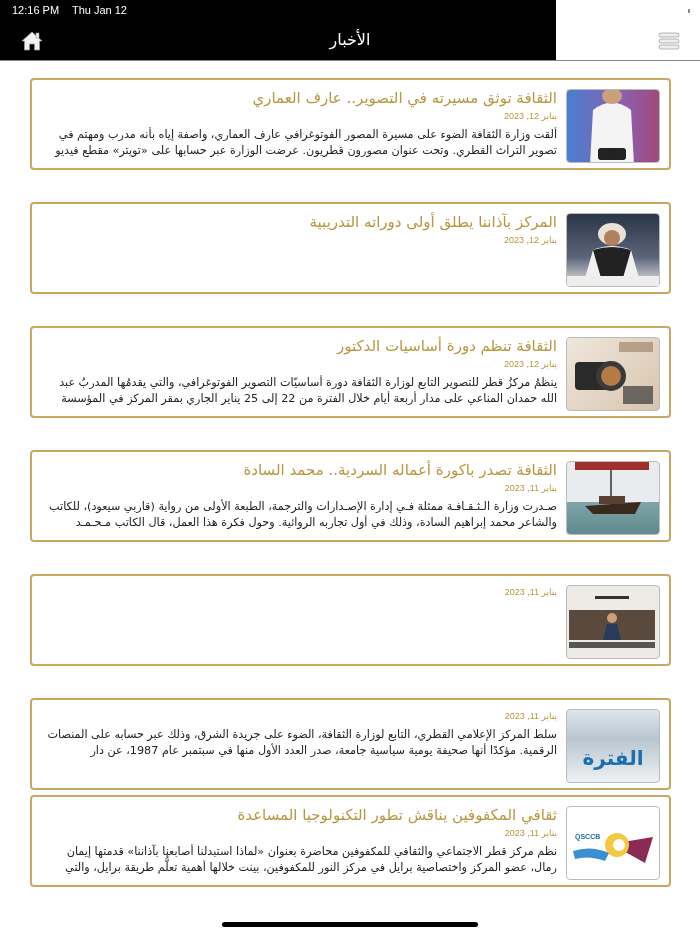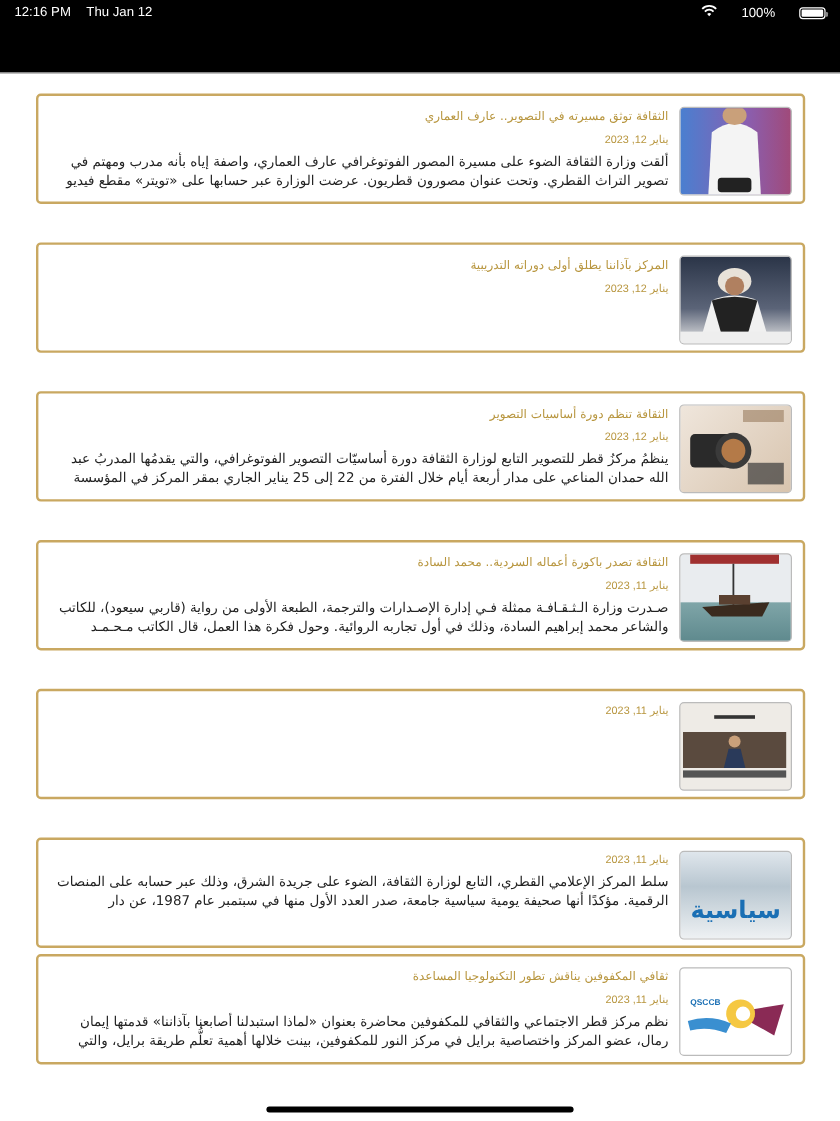--- a/index.html
+++ b/index.html
@@ -2,21 +2,21 @@
 <html><head>
   <meta charset="utf-8">
   <style>
     * { box-sizing: border-box; margin: 0; padding: 0; }
     html, body {
       width: 700px; height: 934px; overflow: hidden;
       background: #ffffff;
       font-family: "DejaVu Sans", sans-serif;
     }
     .header {
-      position: absolute; top: 0; left: 0; width: 700px; height: 61px;
+      position: absolute; top: 0; left: 0; width: 556px; height: 61px;
       background: #000000; color: #ffffff;
     }
     .status-bar {
       position: absolute; top: 0; left: 0; width: 700px; height: 22px;
       font-family: "Liberation Sans", sans-serif; font-size: 11px; color: #fff;
     }
     .status-left { position: absolute; left: 12px; top: 4px; }
     .status-left span { margin-right: 10px; }
     .status-right { position: absolute; right: 12px; top: 4px; display: flex; align-items: center; gap: 20px; }
     .battery {
@@ -44,21 +44,21 @@
       direction: rtl; cursor: pointer;
     }
     .thumb {
       position: absolute; right: 9px; top: 9px; width: 94px; height: 74px;
       border-radius: 4px; overflow: hidden; border: 1px solid #bbb;
     }
     .content {
       position: absolute; right: 112px; top: 8px; left: 10px;
     }
     .title {
-      font-size: 10px; color: #B8963F; line-height: 20px; white-space: nowrap; overflow: hidden;
+      font-size: 15px; color: #B8963F; line-height: 20px; white-space: nowrap; overflow: hidden;
     }
     .date {
       font-size: 9px; color: #B8963F; line-height: 14px; margin-top: 1px;
       font-family: "Liberation Sans", sans-serif;
     }
     .summary {
       font-size: 11.2px; color: #222; line-height: 16px; margin-top: 4px;
       max-height: 32px; overflow: hidden;
     }
     .home-indicator {
@@ -81,20 +81,36 @@
             <path d="M3.4 5.6 A5 5 0 0 1 10.6 5.6" stroke="#fff" stroke-width="1.5" fill="none"></path>
             <path d="M1.2 3.4 A8 8 0 0 1 12.8 3.4" stroke="#fff" stroke-width="1.5" fill="none"></path>
           </svg>
       </span>
       <span>100%</span>
       <span class="battery">
           <span class="battery-fill" style="display:block"></span>
         </span>
     </div>
   </div>
+  <div class="nav-bar">
+    <div class="home-btn">
+      <svg width="24" height="22" viewBox="0 0 24 22">
+        <path d="M12 2 L2 11 L4.5 11 L4.5 20 L9.5 20 L9.5 14 L14.5 14 L14.5 20 L19.5 20 L19.5 11 L22 11 Z" fill="#f2f2f2" stroke="#999" stroke-width="0.8"></path>
+        <rect x="16" y="3" width="3" height="5" fill="#f2f2f2" stroke="#999" stroke-width="0.6"></rect>
+      </svg>
+    </div>
+    <div class="nav-title">الأخبار</div>
+    <div class="menu-btn">
+      <svg width="22" height="18" viewBox="0 0 22 18">
+        <rect x="1" y="1" width="20" height="4" rx="2" fill="#eee" stroke="#888" stroke-width="0.6"></rect>
+        <rect x="1" y="7" width="20" height="4" rx="2" fill="#eee" stroke="#888" stroke-width="0.6"></rect>
+        <rect x="1" y="13" width="20" height="4" rx="2" fill="#eee" stroke="#888" stroke-width="0.6"></rect>
+      </svg>
+    </div>
+  </div>
   <div class="header-rule"></div>
 </div>
 
 <div class="list">
 
   <div class="card" style="top:17px">
     <div class="thumb" style="background:linear-gradient(90deg,#4a7fd0 0%,#8a5fb0 60%,#a04a7a 100%);">
       <svg width="94" height="74" viewBox="0 0 94 74">
           <path d="M25 74 L28 20 Q47 5 66 20 L69 74 Z" fill="#f4f4f4"></path>
           <ellipse cx="47" cy="6" rx="10" ry="8" fill="#c9a07a"></ellipse>
@@ -128,21 +144,21 @@
     <div class="thumb" style="background:linear-gradient(135deg,#efe6dc 0%,#d8c4ae 100%);">
       <svg width="94" height="74" viewBox="0 0 94 74">
           <rect x="10" y="24" width="40" height="28" rx="4" fill="#2a2a2a"></rect>
           <circle cx="46" cy="38" r="15" fill="#3a3a3a"></circle>
           <circle cx="46" cy="38" r="10" fill="#b47a48"></circle>
           <rect x="54" y="4" width="34" height="10" fill="#8a6a4a" opacity="0.5"></rect>
           <rect x="58" y="48" width="30" height="18" fill="#3a3a3a" opacity="0.7"></rect>
         </svg>
     </div>
     <div class="content">
-      <div class="title">الثقافة تنظم دورة أساسيات التصوير</div>
+      <div class="title">الثقافة تنظم دورة أساسيات الدكتور</div>
       <div class="date">يناير 12, 2023</div>
       <div class="summary">ينظمُ مركزُ قطر للتصوير التابع لوزارة الثقافة دورة أساسيّات التصوير الفوتوغرافي، والتي يقدمُها المدربُ عبد الله حمدان المناعي على مدار أربعة أيام خلال الفترة من 22 إلى 25 يناير الجاري بمقر المركز في المؤسسة العامة ل...</div>
     </div>
   </div>
 
   <div class="card" style="top:389px">
     <div class="thumb" style="background:linear-gradient(180deg,#e9ecef 0%,#e9ecef 55%,#7fa5a8 56%,#5f8a8e 100%);">
       <svg width="94" height="74" viewBox="0 0 94 74">
           <rect x="10" y="0" width="74" height="8" fill="#a03030"></rect>
           <line x1="46" y1="8" x2="46" y2="44" stroke="#333" stroke-width="1.5"></line>
@@ -167,21 +183,21 @@
           <rect x="30" y="10" width="34" height="3" fill="#333"></rect>
         </svg>
     </div>
     <div class="content">
       <div class="date">يناير 11, 2023</div>
     </div>
   </div>
 
   <div class="card" style="top:637px">
     <div class="thumb" style="background:linear-gradient(180deg,#dfe6ec 0%,#b8c6d0 40%,#eef1f3 100%);">
-      <div style="position:absolute;left:0;right:0;top:36px;text-align:center;font-size:20px;font-weight:bold;color:#1a6fb4;">سياسية</div>
+      <div style="position:absolute;left:0;right:0;top:36px;text-align:center;font-size:20px;font-weight:bold;color:#1a6fb4;">الفترة</div>
     </div>
     <div class="content">
       <div class="date">يناير 11, 2023</div>
       <div class="summary">سلط المركز الإعلامي القطري، التابع لوزارة الثقافة، الضوء على جريدة الشرق، وذلك عبر حسابه على المنصات الرقمية. مؤكدًا أنها صحيفة يومية سياسية جامعة، صدر العدد الأول منها في سبتمبر عام 1987، عن دار الشرق....</div>
     </div>
   </div>
 
   <div class="card" style="top:734px">
     <div class="thumb" style="background:#ffffff;">
       <svg width="94" height="74" viewBox="0 0 94 74">

